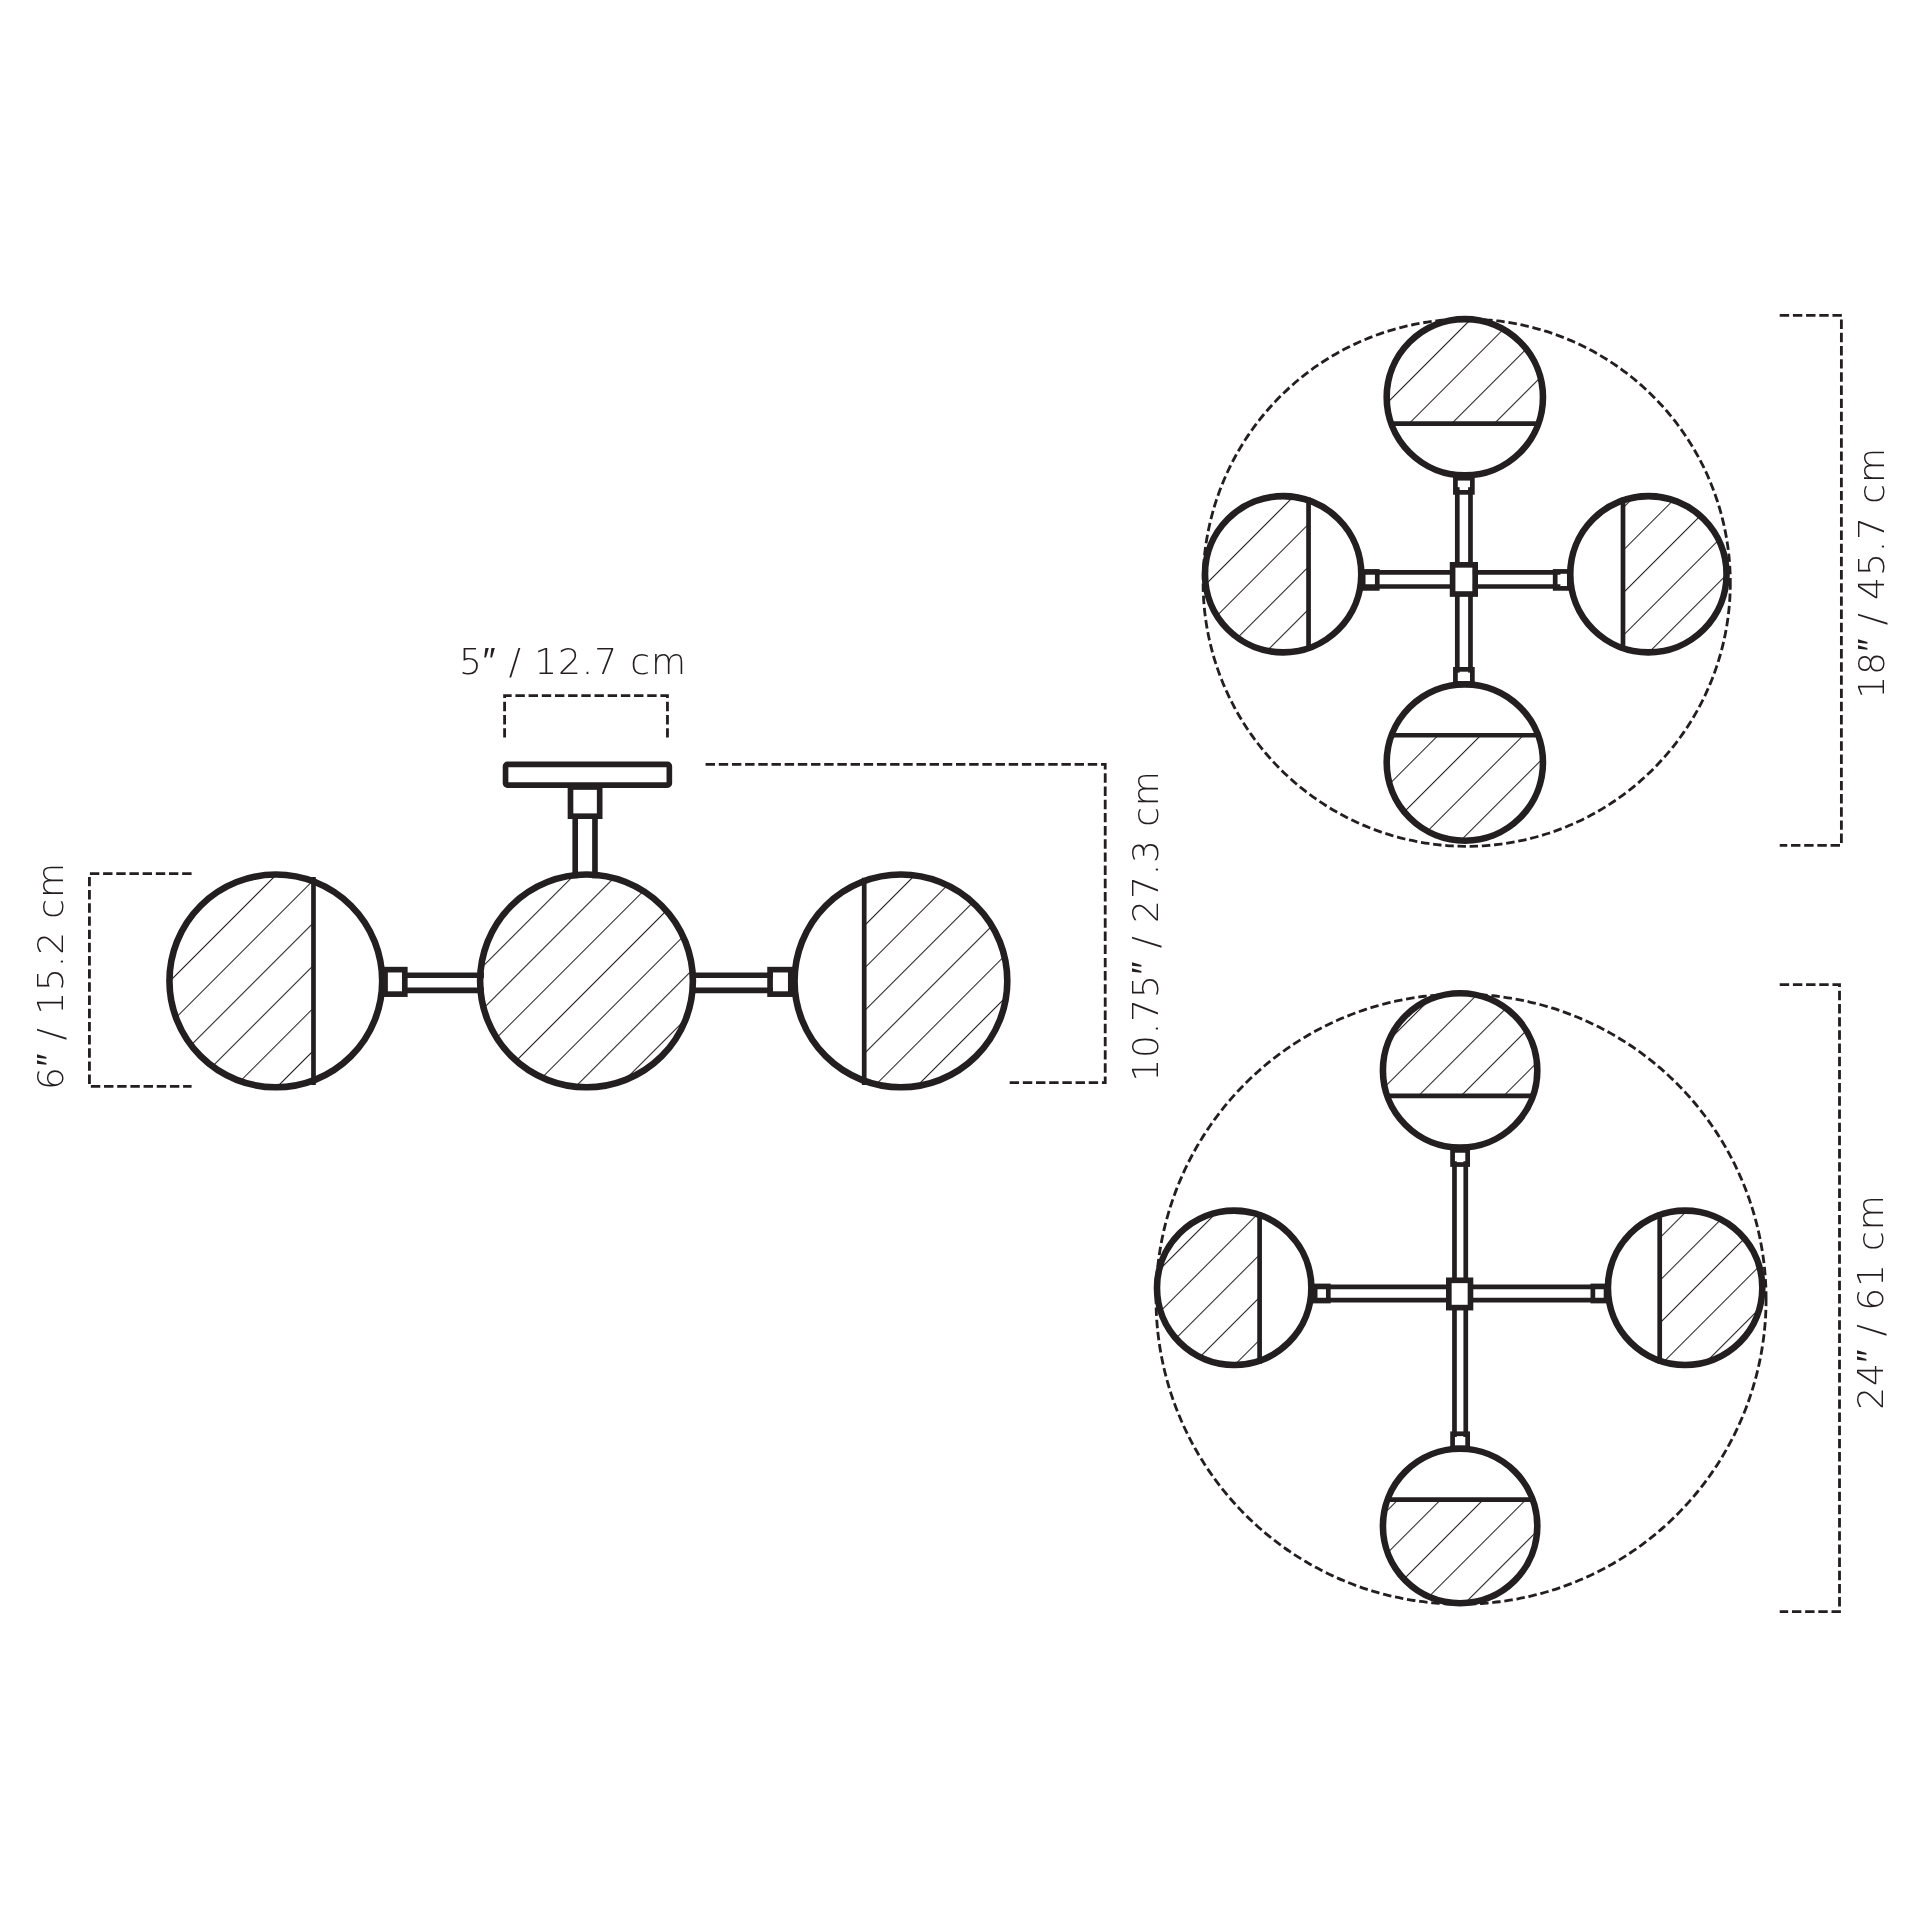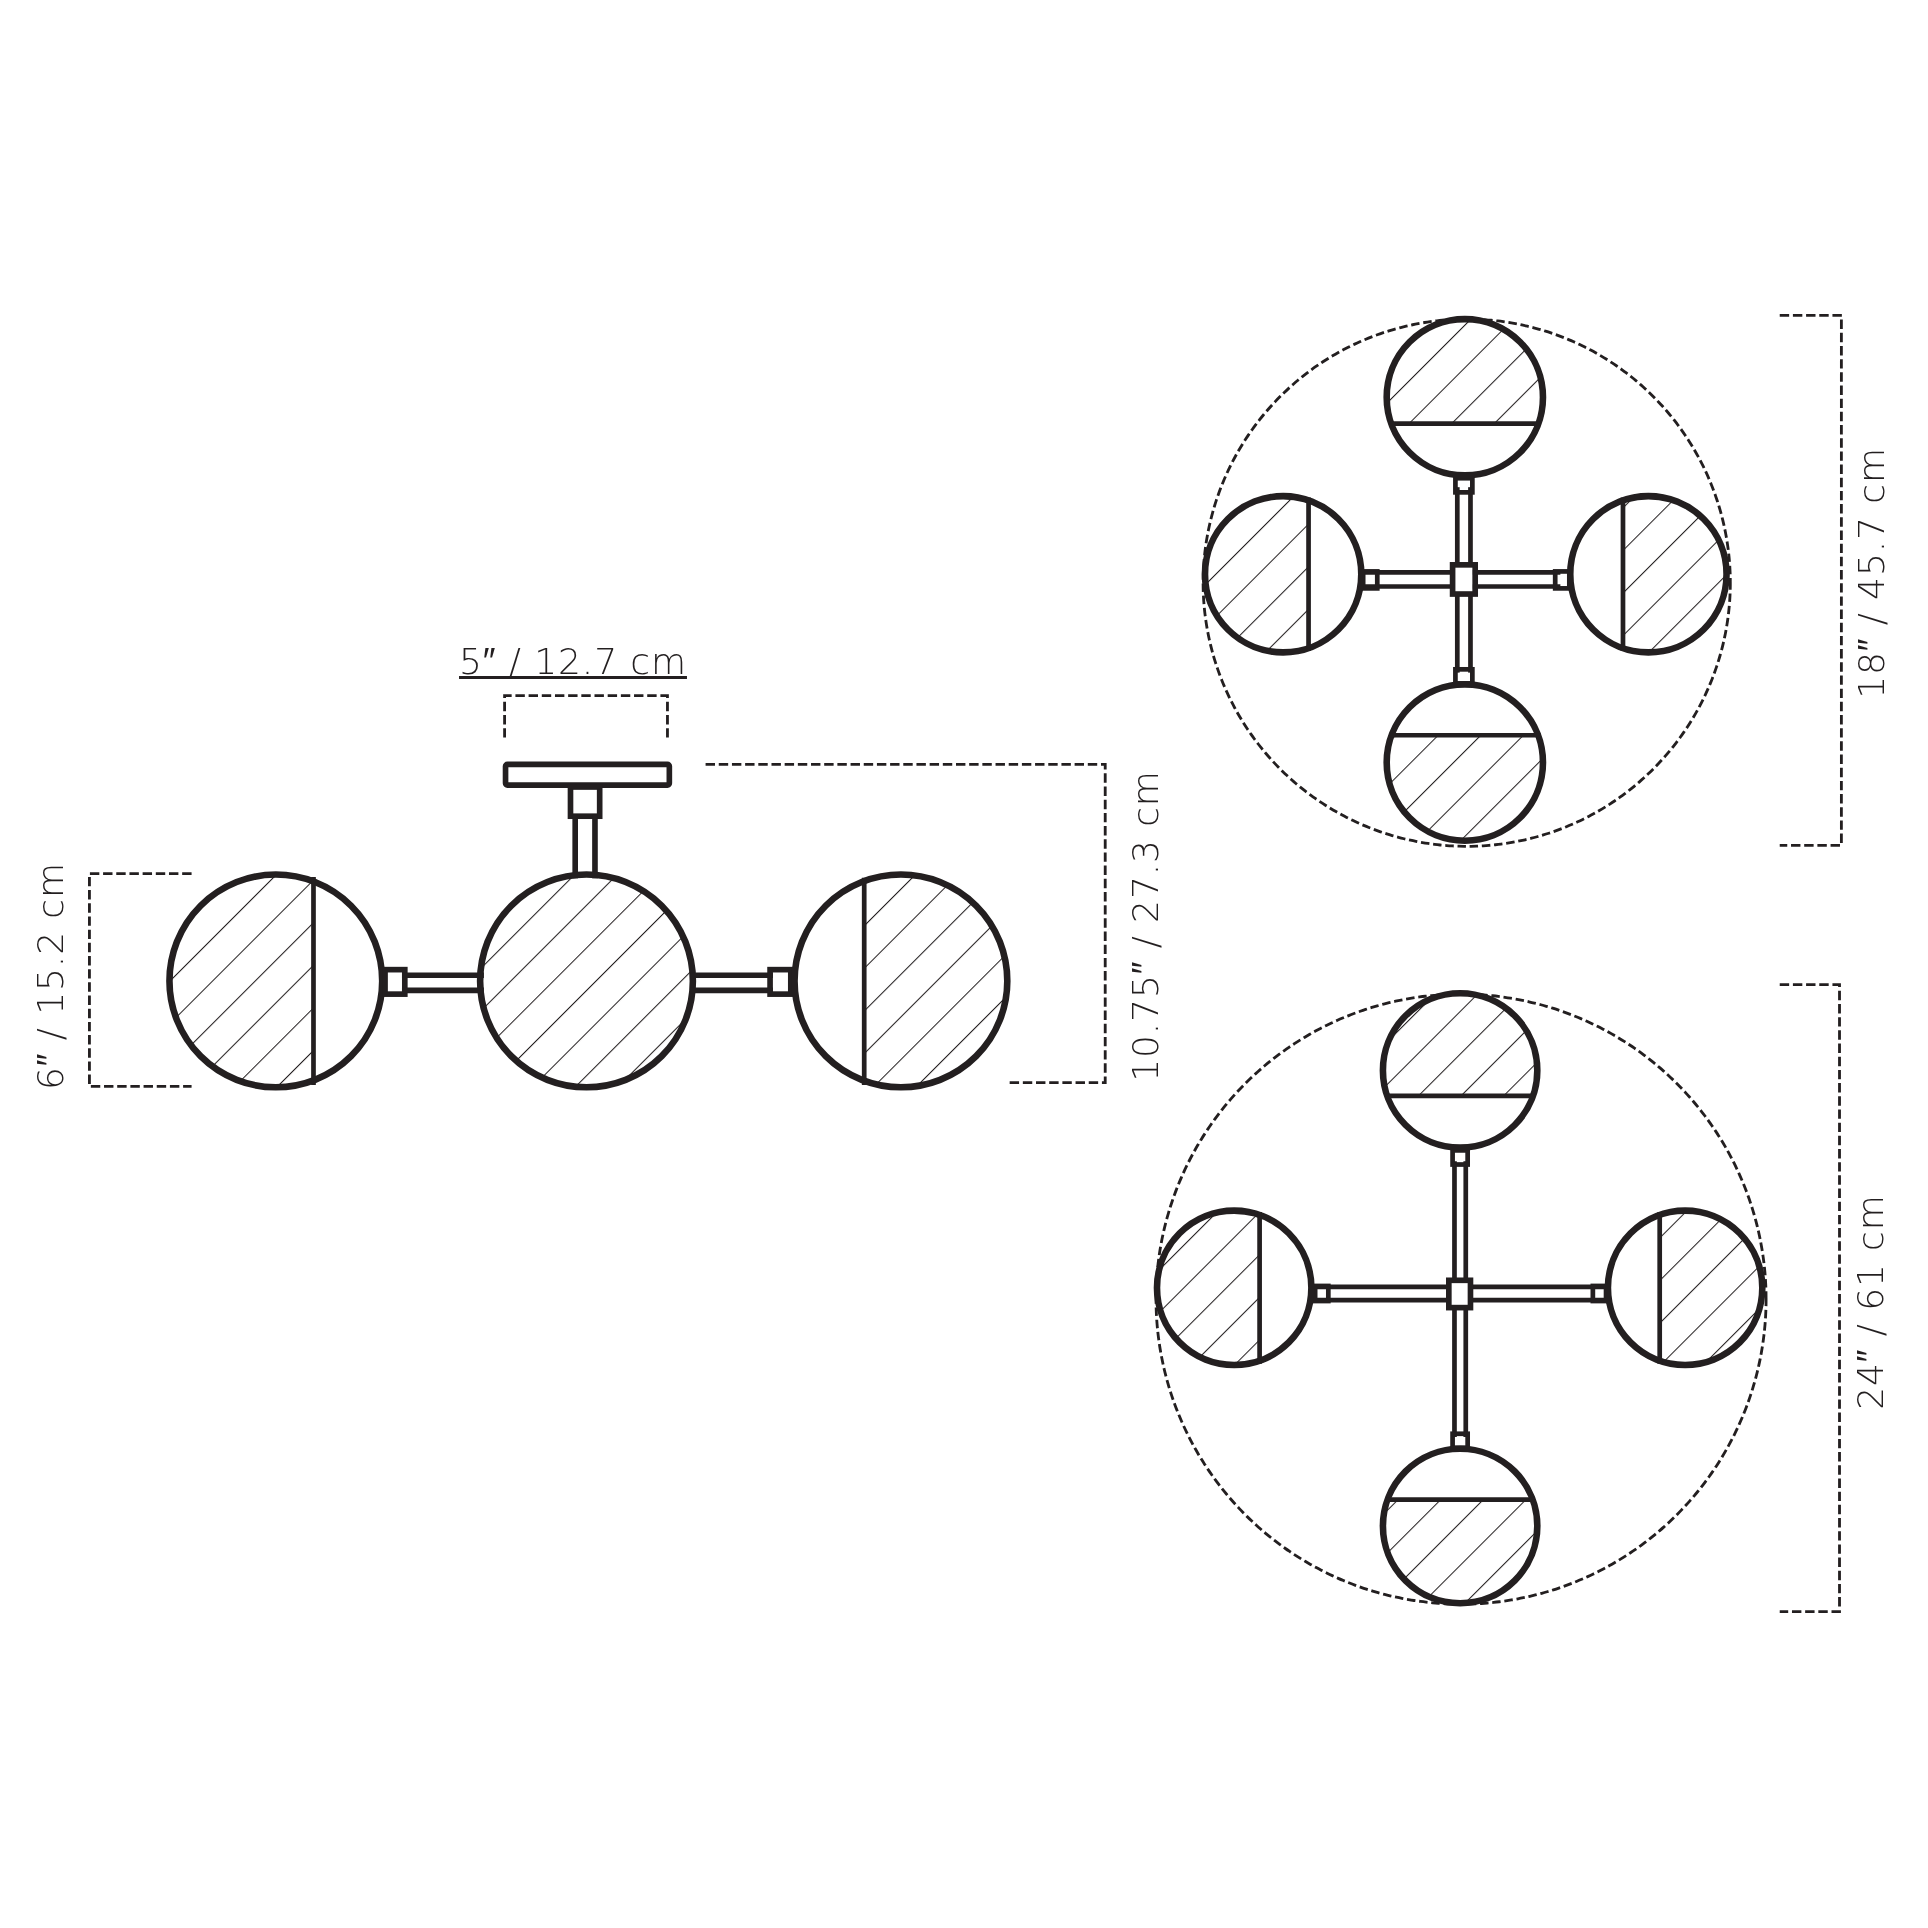--- a/index.html
+++ b/index.html
@@ -12,21 +12,21 @@
       color: #231f20;
       font-size: 36px;
       white-space: nowrap;
       line-height: 1;
       letter-spacing: 0.9px;
     }
     .rot {
       transform: translate(-50%, -50%) rotate(-90deg);
       transform-origin: center center;
     }
-    .hz { transform: translate(-50%, -50%); text-decoration: underline; }
+    .hz { transform: translate(-50%, -50%); }
   </style>
 </head>
 <body>
 
 <div id="canvas">
   <svg width="1928" height="1928" viewBox="0 0 2048 2048" xmlns="http://www.w3.org/2000/svg">
     <defs>
       <pattern id="hatch" patternUnits="userSpaceOnUse" width="32" height="32" patternTransform="rotate(45)">
         <line x1="0" y1="0" x2="0" y2="32" stroke="#231f20" stroke-width="2.2"></line>
       </pattern>

